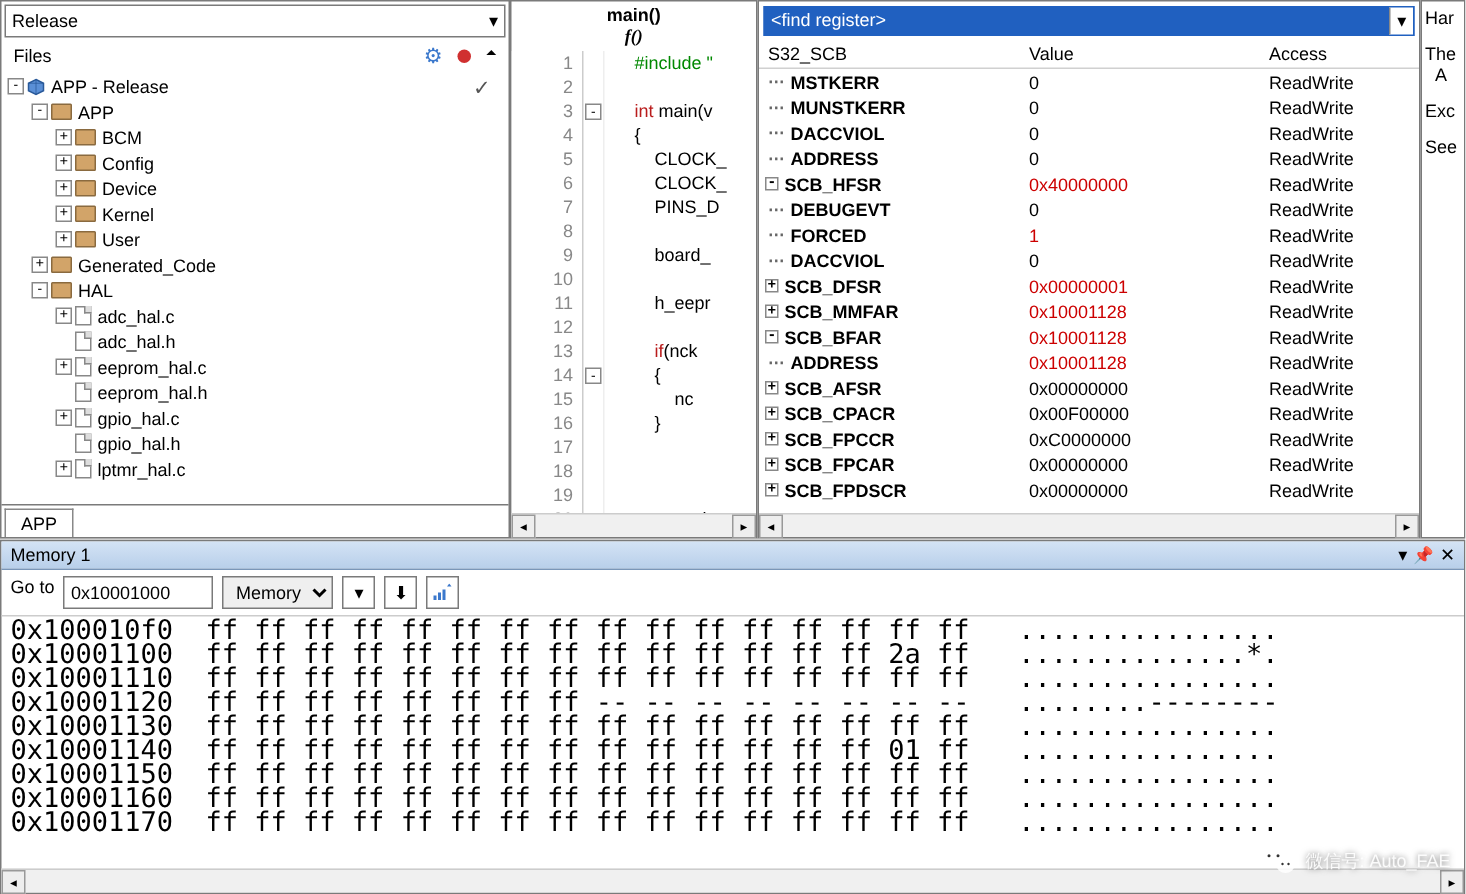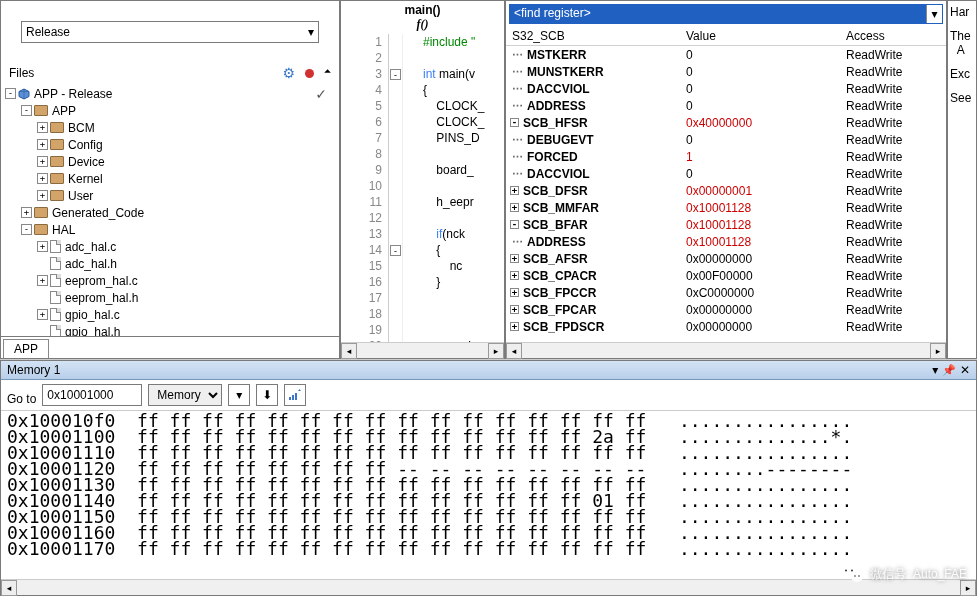--- a/index.html
+++ b/index.html
@@ -1,41 +1,41 @@
 <!DOCTYPE html>
 <html><head>
 <meta charset="utf-8">
 <style>
   * { box-sizing: border-box; margin: 0; padding: 0; font-family: "Segoe UI", Tahoma, sans-serif; font-size: 12px; }
   body { background: #fff; width: 977px; height: 596px; overflow: hidden; position: relative; }
   .main-grid { display: flex; width: 100%; height: 100%; flex-direction: column; }
   .top-section { display: flex; height: 360px; border-bottom: 1px solid #ccc; }
   .files-panel { width: 340px; border: 1px solid #7a7a7a; display: flex; flex-direction: column; }
-  .files-dropdown { margin:20px; height: 22px; border: 1px solid #7a7a7a; padding: 2px 4px; display: flex; justify-content: space-between; align-items: center; cursor: pointer; }
+  .files-dropdown { margin:2px; height: 22px; border: 1px solid #7a7a7a; padding: 2px 4px; display: flex; justify-content: space-between; align-items: center; cursor: pointer; }
   .files-header { display: flex; justify-content: space-between; align-items: center; padding: 2px 8px 2px 8px; font-size: 13px; }
   .files-header-actions { display: flex; gap: 10px; align-items:center;}
   .files-tree { flex: 1; overflow: auto; padding: 2px 4px; }
   .tree-item { display: flex; align-items: center; height: 17px; cursor: pointer; white-space: nowrap; }
   .exp { width: 11px; height: 11px; border: 1px solid #888; display: inline-flex; align-items: center; justify-content: center; font-size: 9px; line-height: 1; margin-right: 2px; font-family: monospace;}
   .folder-ic { width: 14px; height: 11px; background: #d2a469; border: 1px solid #8a6a3f; margin-right: 4px; border-radius: 1px; }
   .file-ic { width: 11px; height: 13px; border: 1px solid #888; margin-right: 4px; background: #fff; position: relative;}
   .file-ic::after { content: ""; position: absolute; top:-1px; right:-1px; width:4px; height:4px; background:#ddd; border-left:1px solid #888; border-bottom:1px solid #888;}
   .cube-ic { width: 12px; height: 12px; margin-right: 4px; display:inline-block;}
   .cube-ic svg { display:block;}
   .bold { font-weight: normal; }
   .files-tabs { border-top: 1px solid #7a7a7a; height: 22px; display:flex;}
   .files-tab { border: 1px solid #888; border-bottom: none; padding: 2px 10px; background: #fff; margin-top:2px; margin-left:2px;}
   .code-panel { width: 165px; border: 1px solid #7a7a7a; display: flex; flex-direction: column; }
   .code-header { display: flex; justify-content: flex-end; align-items: center; padding: 2px 6px; font-weight: bold; flex-direction: column; }
   .code-body { flex: 1; display: flex; font-family: Consolas, monospace; font-size: 13px; overflow: hidden; }
   .gutter { width: 48px; background: #fff; border-right: 1px solid #ccc; text-align: right; color: #888; padding-right: 6px; line-height: 16px;}
   .code-lines { flex:1; padding-left: 20px; line-height: 16px; white-space: pre; }
   .fold-col { width: 14px; border-right: 1px solid #eee; position: relative;}
   .fold { position:absolute; left:1px; width:11px; height:11px; border:1px solid #888; font-size:9px; display:flex; align-items:center; justify-content:center; font-family:monospace;}
-  .kw { color: #3b82f6; }
+  .kw { color: #b91c1c; }
   .pp { color: #008800; }
   .code-scroll { height: 16px; background: #f0f0f0; border-top:1px solid #ccc; display:flex; align-items:center;}
   .scroll-arrow { width:16px; height:16px; border:1px solid #999; display:flex; align-items:center; justify-content:center; font-size:9px; background:#eee;}
   .reg-panel { flex: 1; border: 1px solid #7a7a7a; display: flex; flex-direction: column; }
   .reg-search { margin: 3px; height: 20px; border: 1px solid #2060c0; background: #2060c0; display:flex; }
   .reg-search-inner { flex:1; background:#2060c0; color:#fff; padding:1px 4px; font-size:12px;}
   .reg-search-arrow { width:16px; background:#fff; border-left:1px solid #888; display:flex; align-items:center; justify-content:center;}
   .reg-table { flex:1; overflow:hidden; }
   .reg-head { display:flex; border-bottom:1px solid #d0d0d0; padding: 2px 0;}
   .reg-col-name { width: 180px; padding-left: 6px;}
@@ -45,21 +45,21 @@
   .reg-row .rn { width: 180px; display:flex; align-items:center; font-weight:bold;}
   .reg-row .rv { width: 160px; }
   .reg-row .ra { flex:1; font-family: "Segoe UI", sans-serif; font-size:12px;}
   .red { color: #cc0000; }
   .dots { color: #666; margin: 0 3px 0 6px; font-size: 11px; letter-spacing:1px;}
   .rexp { width:9px; height:9px; border:1px solid #888; font-size:9px; display:inline-flex; align-items:center; justify-content:center; margin-left:4px; margin-right:4px; font-family:monospace; line-height:1;}
   .side-panel { width: 30px; border: 1px solid #7a7a7a; padding: 4px 2px; font-size:12px; overflow:hidden;}
   .side-panel div { margin-bottom: 10px; }
   .mem-panel { flex: 1; border: 1px solid #7a7a7a; display:flex; flex-direction:column;}
   .mem-title { background: linear-gradient(#d4e3f5, #b8cfea); padding: 2px 6px; display:flex; justify-content:space-between; align-items:center; border-bottom: 1px solid #7a96b8;}
-  .mem-toolbar { padding: 4px 6px; display:flex; align-items:flex-end; gap:6px; border-bottom:1px solid #ccc;}
+  .mem-toolbar { padding: 4px 6px; display:flex; align-items:flex-start; gap:6px; border-bottom:1px solid #ccc;}
   .mem-toolbar input, .mem-toolbar select { height: 22px; border:1px solid #7a7a7a; padding: 2px 4px; font-family: inherit; font-size:12px;}
   .mem-addr { width: 100px; font-family: Consolas, monospace;}
   .mem-btn { width:22px; height:22px; border:1px solid #7a7a7a; display:flex; align-items:center; justify-content:center; cursor:pointer; background:#fff;}
   .mem-body { flex:1; overflow:hidden; padding: 2px 6px; font-family: Consolas, monospace; font-size: 18px; line-height: 16px; white-space: pre;}
   .mem-scroll { height: 16px; background: #f0f0f0; display:flex; align-items:center; border-top:1px solid #ccc;}
   .watermark { position:absolute; bottom: 12px; right: 10px; color: rgba(255,255,255,0.9); font-size: 16px; font-weight: 300; text-shadow: 0 0 4px rgba(0,0,0,0.6); display:flex; align-items:center; gap:6px; font-family: "Microsoft YaHei", sans-serif;}
   .wx-icon { width:24px; height:20px; }
   .gear { color: #3b78cc; font-size:14px;}
   .red-dot { width:9px; height:9px; border-radius:50%; background:#d03030;}
   .check { color:#555; font-size:14px;}

